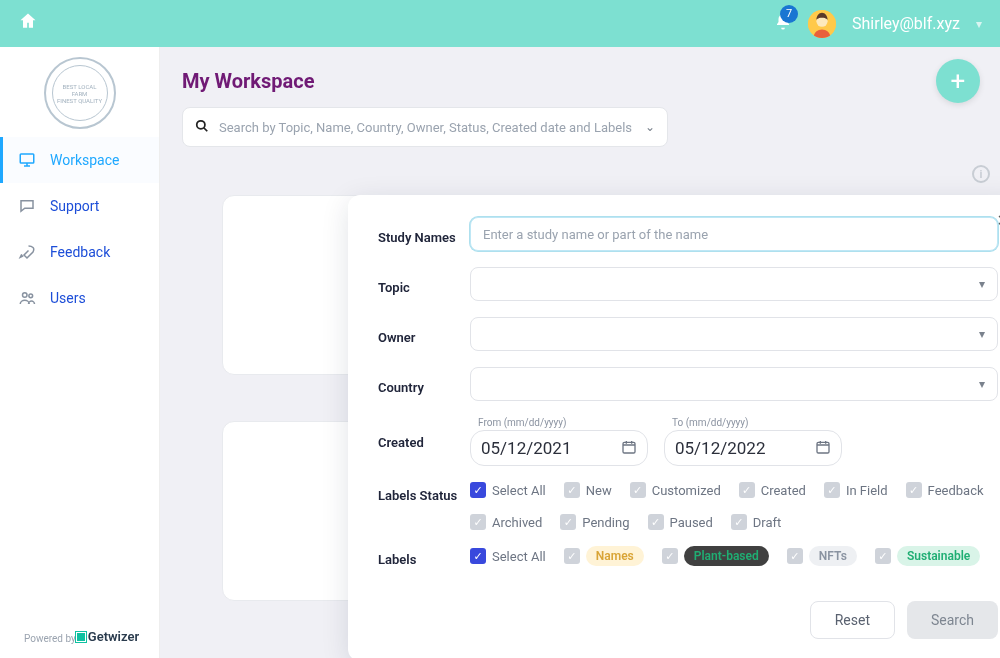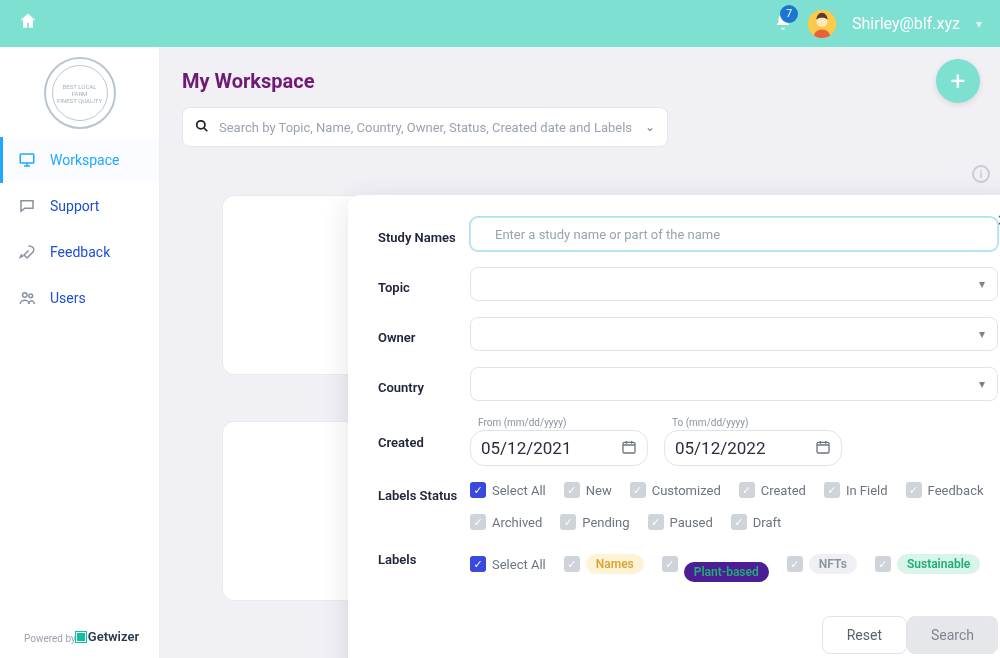--- a/index.html
+++ b/index.html
@@ -45,41 +45,41 @@
 .card-hint .dots { position:absolute;top:10px;right:12px;color:#8892a0; font-size:16px;}
 .card1 { top:148px; }
 .card2 { top:374px; }
 
 .filter-panel { position:absolute; left: 188px; top: 148px; width: 680px; background:#fff; border-radius: 12px; box-shadow: 0 6px 28px rgba(20,30,60,.12); padding: 22px 30px 22px 30px; z-index: 10; }
 .close-x { position:absolute; top:16px; right:18px; color:#555; font-size:16px; cursor:pointer; }
 .row { display:flex; align-items:center; margin-bottom: 16px; }
 .row.top { align-items:flex-start; }
 .lab { width: 92px; font-size: 13px; font-weight:600; color:#20253a; padding-top:6px;}
 .field { flex:1; }
-.text-input { width:100%; height:34px; border:1px solid #bfe7f5; border-radius:8px; padding:0 24px; font-size:13px; outline:none; box-shadow: 0 0 0 1px #aee0ee; }
+.text-input { width:100%; height:34px; border:1px solid #bfe7f5; border-radius:8px; padding:0 12px; font-size:13px; outline:none; box-shadow: 0 0 0 1px #aee0ee; }
 .text-input::placeholder { color:#9aa3af; }
 .sel { width:100%; height:34px; border:1px solid #e1e3e8; border-radius:8px; display:flex; align-items:center; justify-content:flex-end; padding:0 12px; color:#7a828d; font-size:12px; cursor:pointer; background:#fff;}
 .dates { display:flex; gap:16px; }
 .date-box { width: 178px; }
 .date-hint { font-size:10px; color:#8b93a1; margin-bottom:2px; padding-left:8px; }
 .date-inner { height:36px; border:1px solid #e1e3e8; border-radius:14px; display:flex; align-items:center; justify-content:space-between; padding:0 10px; font-size:17px; color:#2b2f3b; }
 .cal { color:#6d7583; font-size:14px; }
 
 .chk-grid { display:flex; flex-wrap:wrap; gap: 16px 18px; align-items:center; }
 .chk { display:flex; align-items:center; gap:6px; font-size:13px; color:#6d7583; }
 .chk-box { width:16px; height:16px; border-radius:3px; display:flex;align-items:center;justify-content:center;font-size:11px;color:#fff; }
 .chk-box.on { background:#3949dd; }
 .chk-box.off { background:#cfd3da; }
 .pill { padding:3px 10px; border-radius:12px; font-size:12px; font-weight:600; }
 .pill.qual { background:#fff3d6; color:#d9a436; }
-.pill.plant { background:#4c1d95; color:#1fae73;margin-top:16px; }
+.pill.plant { background:#404040; color:#1fae73; }
 .pill.nft { background:#eef0f3; color:#8a93a1; }
 .pill.sust { background:#d9f4e8; color:#1fae73; }
 
-.actions { display:flex; justify-content:flex-end; margin-top: 34px; text-align: right; }
+.actions { display:flex; justify-content:flex-end; gap:12px; margin-top: 34px; text-align: right; }
 .btn { height:38px; padding:0 24px; border-radius:8px; font-size:14px; display:flex;align-items:center;justify-content:center;cursor:pointer; }
 .btn.reset { background:#fff; border:1px solid #e1e3e8; color:#5a6270; }
 .btn.search { background:#e5e7ea; border:none; color:#7e8691; }
 
 .export-stub { position:absolute; right:18px; bottom:20px; height:36px; width:100px; background:#31a9ff; color:#fff; border-radius:8px; display:flex;align-items:center;justify-content:flex-end; padding-right:14px; font-size:13px; font-weight:700; letter-spacing:.5px;}
 </style>
 </head>
 <body>
 
 <div class="topbar">

